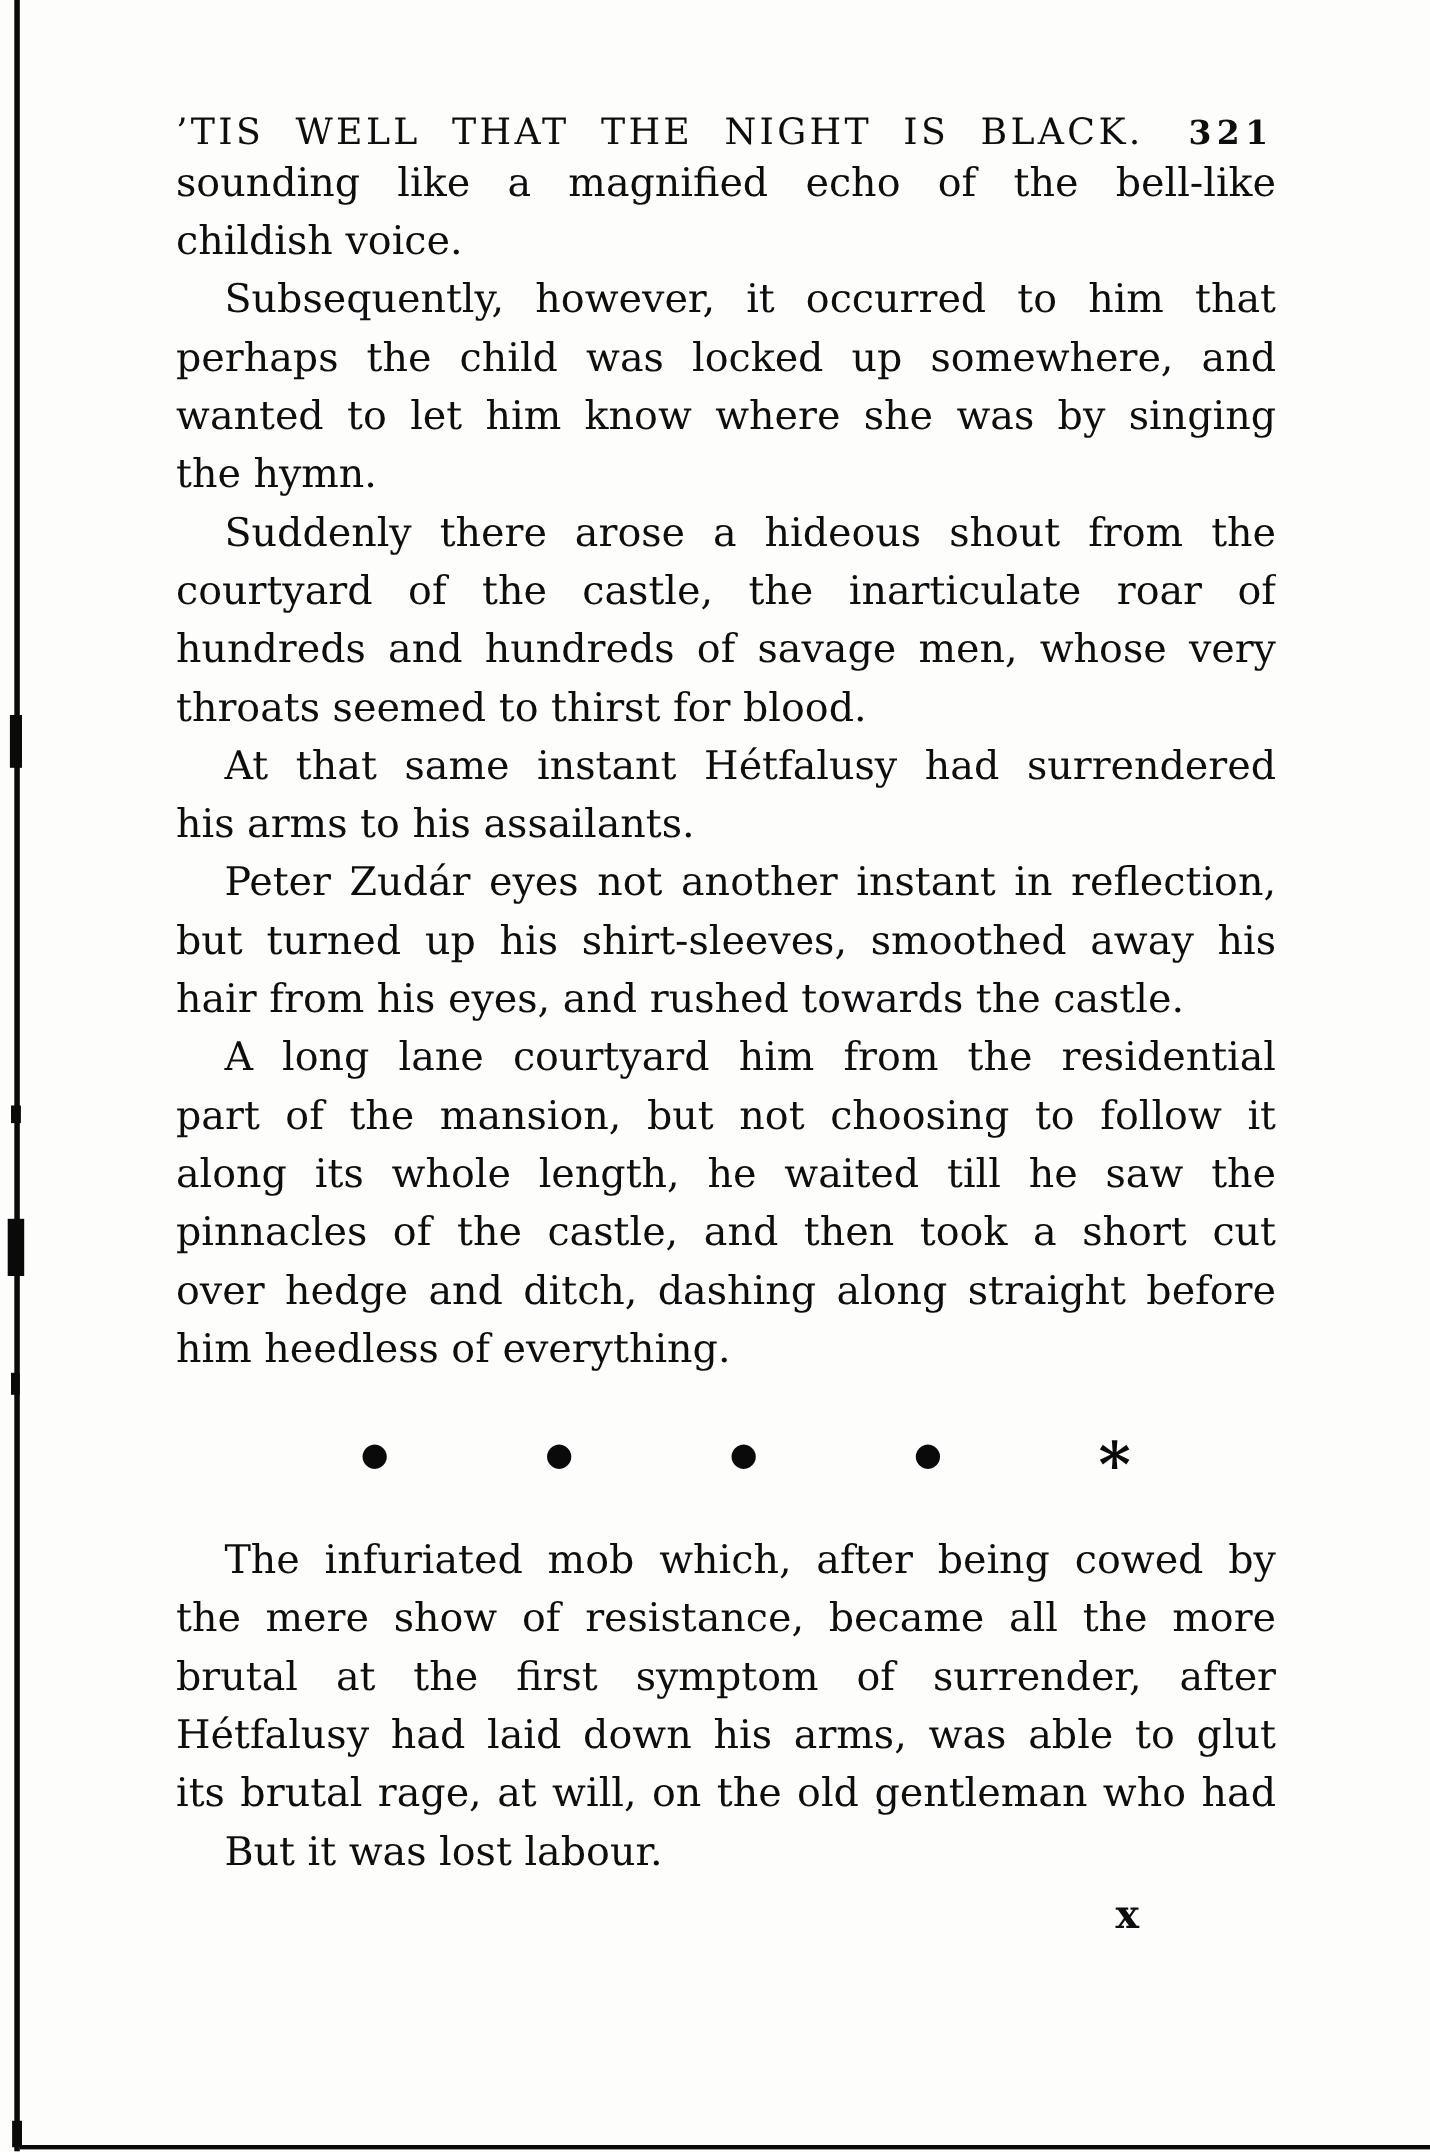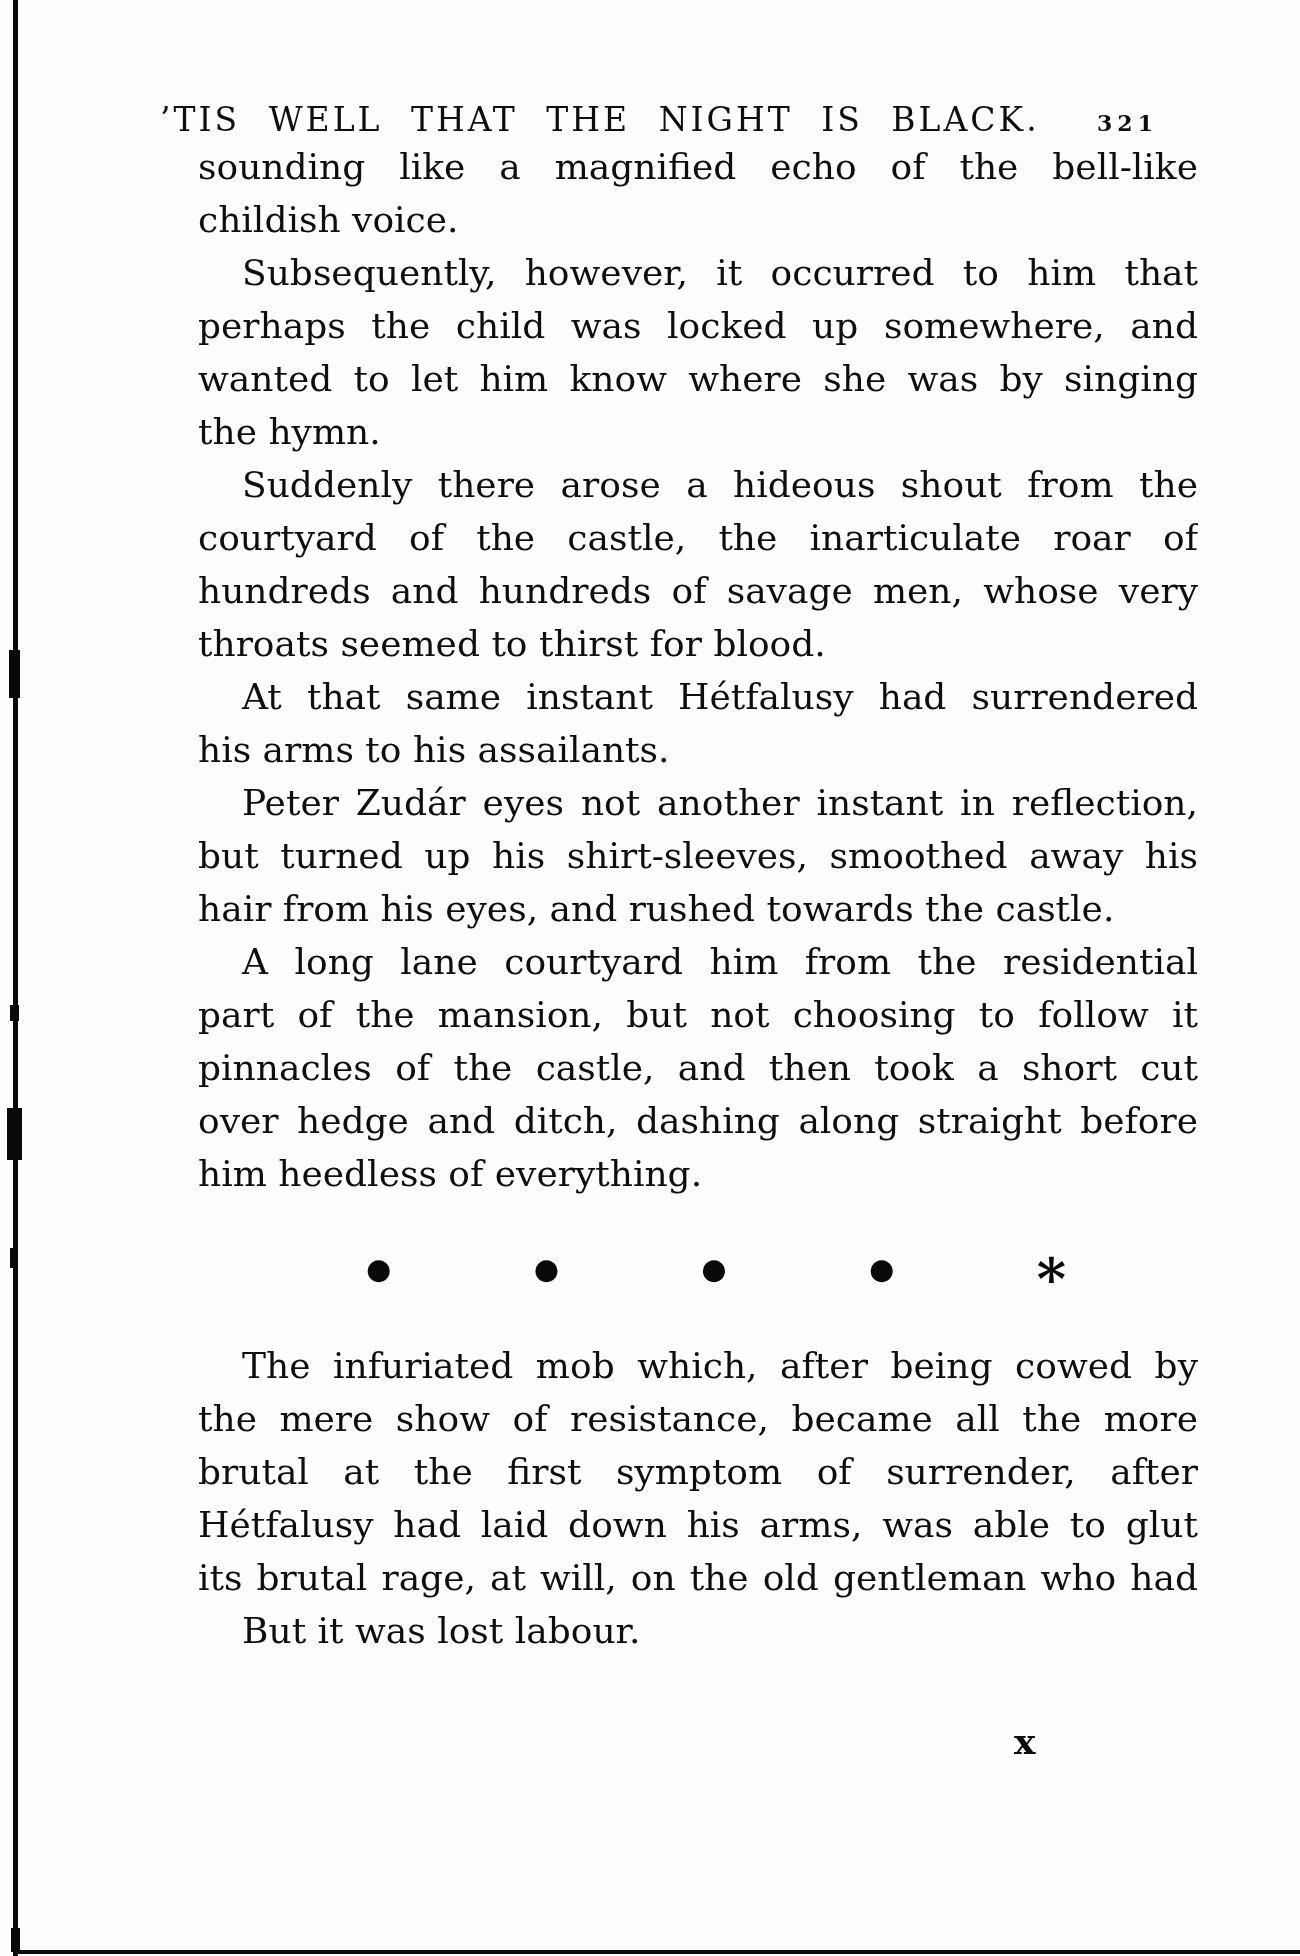--- a/index.html
+++ b/index.html
@@ -42,30 +42,29 @@
     align-items: baseline;
   }
   .running-header .title {
     font-size: 33px;
     letter-spacing: 3px;
     word-spacing: 15px;
     white-space: nowrap;
     margin-top: 34px;
   }
   .running-header .folio {
-    font-size: 22px;
+    font-size: 30px;
     letter-spacing: 5px;
     font-weight: bold;
   }
 
   .page-body {
     position: absolute;
     left: 160px; top: 140px;
     width: 1000px;
-    margin-left: 38px;
   }
   .line {
     height: 53px;
     line-height: 53px;
     font-size: 36px;
     text-align: justify;
     text-align-last: justify;
     overflow: hidden;
     white-space: normal;
   }
@@ -132,20 +131,21 @@
       <div class="line last">his arms to his assailants.</div>
     </div>
     <div class="paragraph indent">
       <div class="line">Peter Zudár eyes not another instant in reflection,</div>
       <div class="line">but turned up his shirt-sleeves, smoothed away his</div>
       <div class="line last">hair from his eyes, and rushed towards the castle.</div>
     </div>
     <div class="paragraph indent">
       <div class="line">A long lane courtyard him from the residential</div>
       <div class="line">part of the mansion, but not choosing to follow it</div>
+      <div class="line">along its whole length, he waited till he saw the</div>
       <div class="line">pinnacles of the castle, and then took a short cut</div>
       <div class="line">over hedge and ditch, dashing along straight before</div>
       <div class="line last">him heedless of everything.</div>
     </div>
     <div class="separator">
       <span class="mark">●</span>
       <span class="mark">●</span>
       <span class="mark">●</span>
       <span class="mark">●</span>
       <span class="mark star">*</span>

